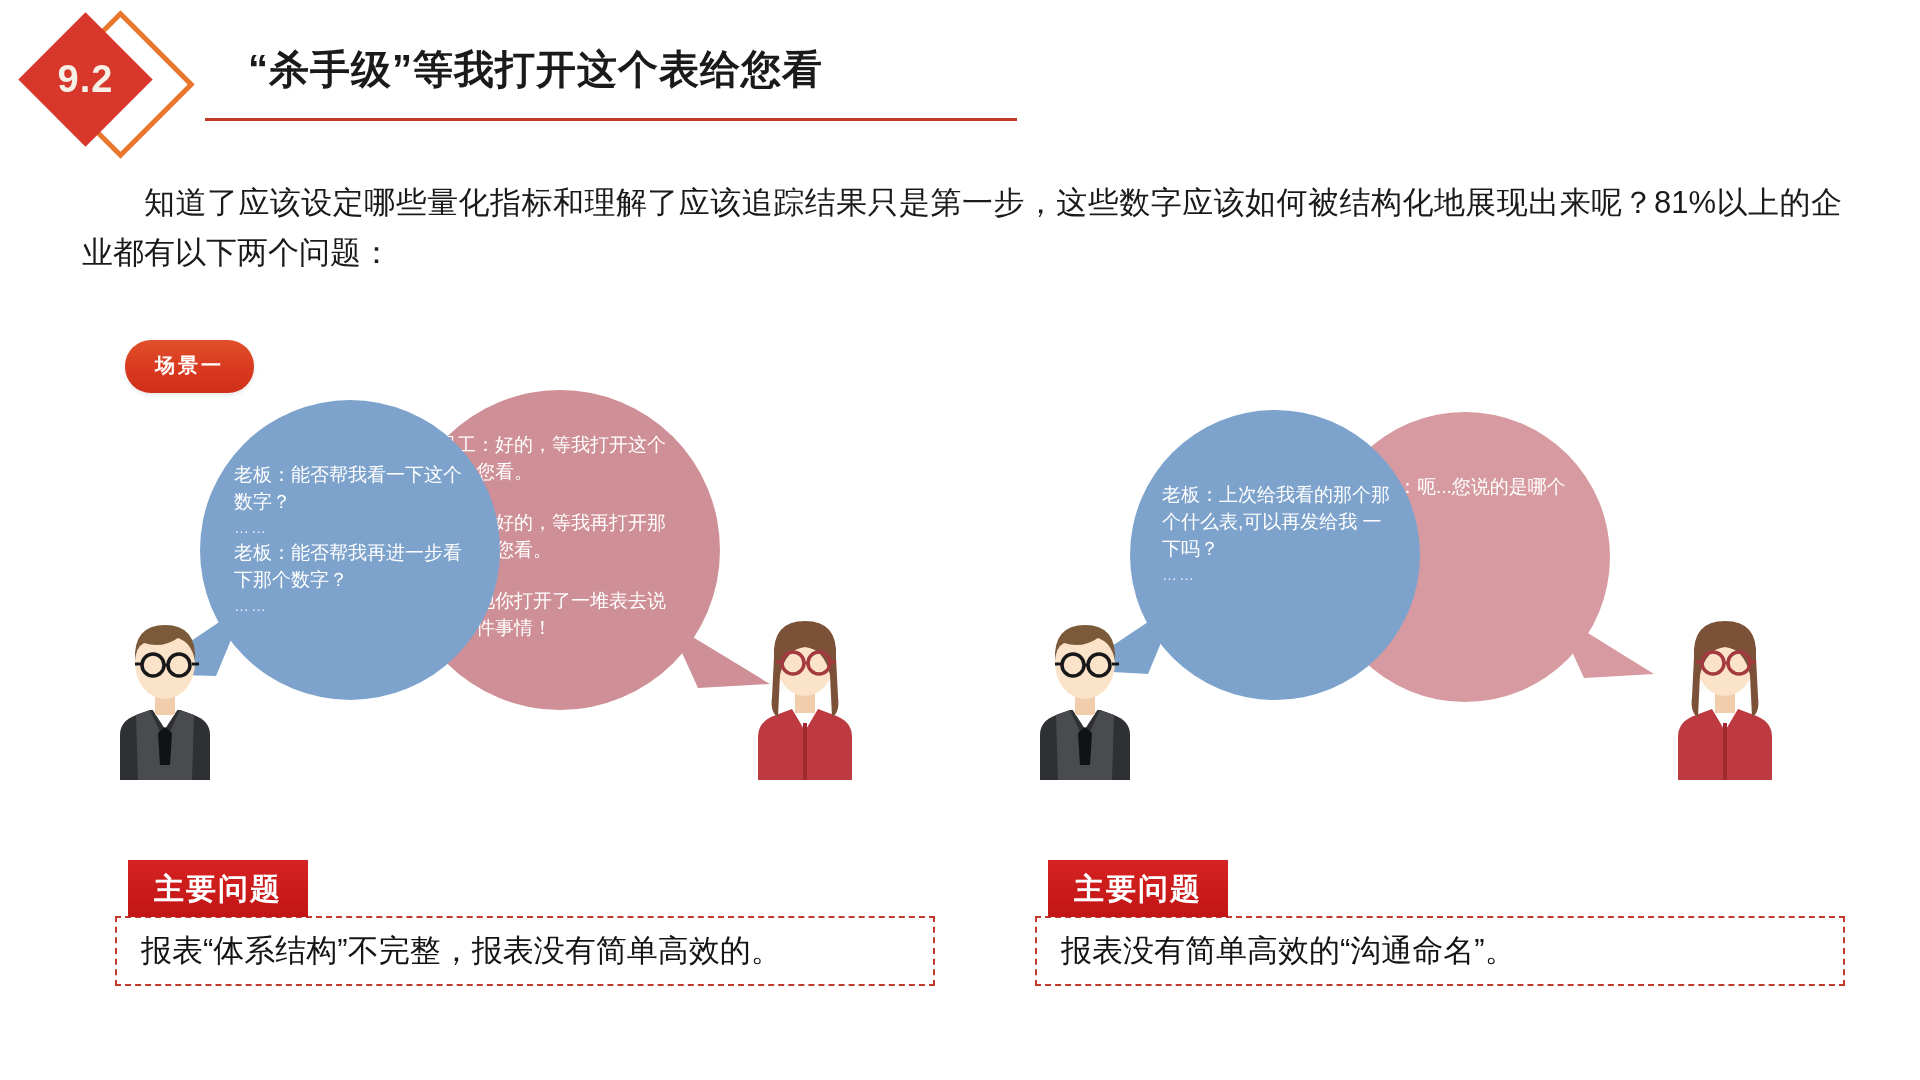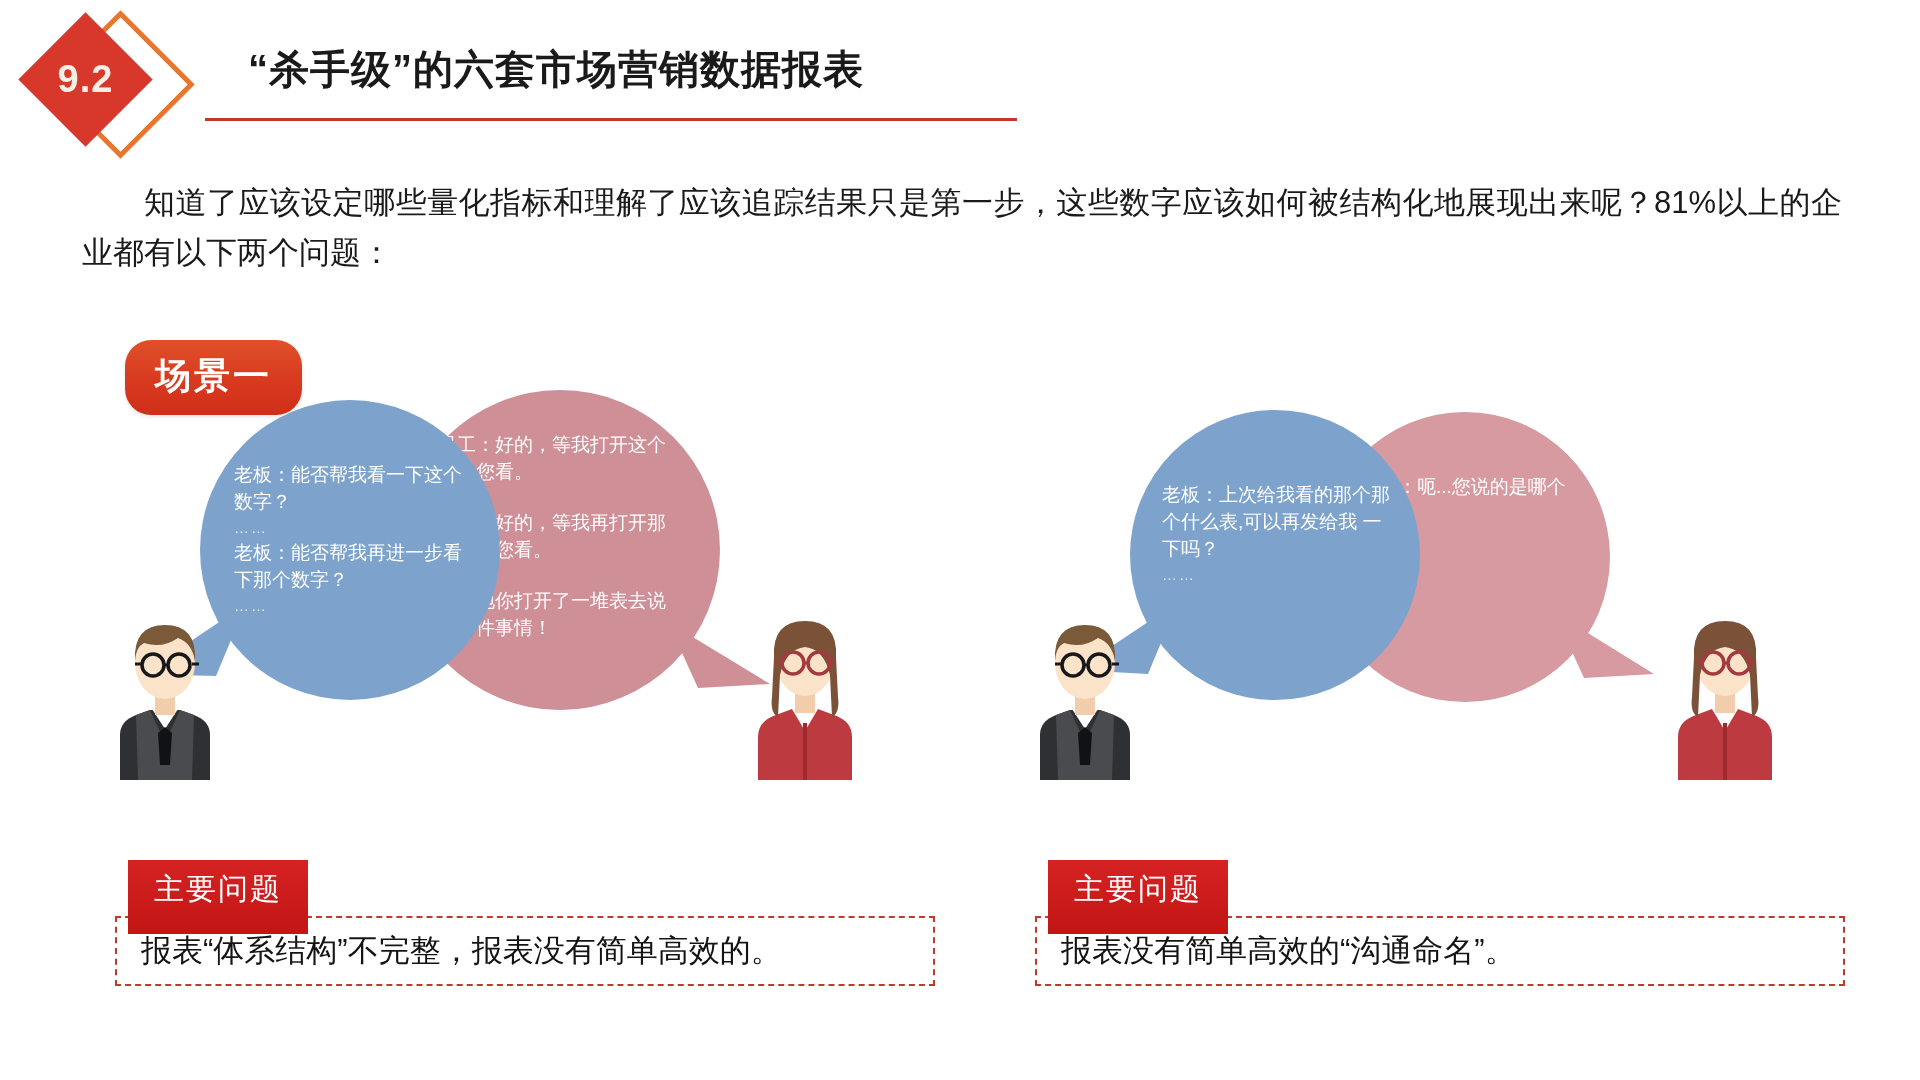--- a/index.html
+++ b/index.html
@@ -50,21 +50,21 @@
 
   
   .scene{position:absolute;top:340px;width:860px;height:700px;}
   #scene-1{left:100px;}
   #scene-2{left:1020px;}
 
   .scene-pill{
     position:absolute;left:25px;top:0;
     padding:12px 30px 14px;border-radius:26px;
     background:linear-gradient(180deg,#e0502a 0%,#d8391f 55%,#cf2f18 100%);
-    color:#ffffff;font-size:36px;font-weight:bold;letter-spacing:3px;
+    color:#ffffff;font-size:20px;font-weight:bold;letter-spacing:3px;
     box-shadow:0 2px 4px rgba(0,0,0,.10);
   }
 
   .stage{position:absolute;left:0;top:50px;width:860px;height:440px;}
 
   
   .bubble{
     position:absolute;border-radius:50%;
     box-sizing:border-box;overflow:visible;
   }
@@ -93,22 +93,22 @@
   
   .avatar{position:absolute;width:130px;height:175px;}
   .av-left{left:0px;top:215px;}
   .av-right{left:640px;top:215px;}
 
   
   .prob{position:absolute;left:10px;top:520px;width:845px;height:125px;}
   .prob-tag{
     position:absolute;left:18px;top:0;z-index:3;
     background:linear-gradient(180deg,#d62222 0%,#c21515 100%);
-    color:#fff;font-size:30px;font-weight:normal;letter-spacing:2px;
-    padding:9px 26px 24px;
+    color:#fff;font-size:30px;font-weight:bold;letter-spacing:2px;
+    padding:9px 26px 7px;
   }
   .prob-box{
     position:absolute;left:5px;top:56px;width:820px;height:70px;
     border:2px dashed #c0392b;box-sizing:border-box;
     display:flex;align-items:center;
   }
   .prob-text{
     padding-left:24px;font-size:31px;color:#141414;white-space:nowrap;
   }
   #scene-2 .prob-box{width:810px;}
@@ -117,21 +117,21 @@
 <body>
 
 <div id="header">
 
   <div class="badge-wrap">
     <div class="dia-outline"></div>
     <div class="dia-solid"></div>
     <div class="badge-num">9.2</div>
   </div>
 
-  <div id="page-title">“杀手级”的六套市场营销数据报表</div>
+  <div id="page-title">“杀手级”等我打开这个表给您看</div>
   <div id="title-rule"></div>
 </div>
 
 <div id="intro">知道了应该设定哪些量化指标和理解了应该追踪结果只是第一步，这些数字应该如何被结构化地展现出来呢？81%以上的企业都有以下两个问题：</div>
 
 <div class="scene" id="scene-1">
 
   <div class="scene-pill">场景一</div>
 
   <div class="stage">

